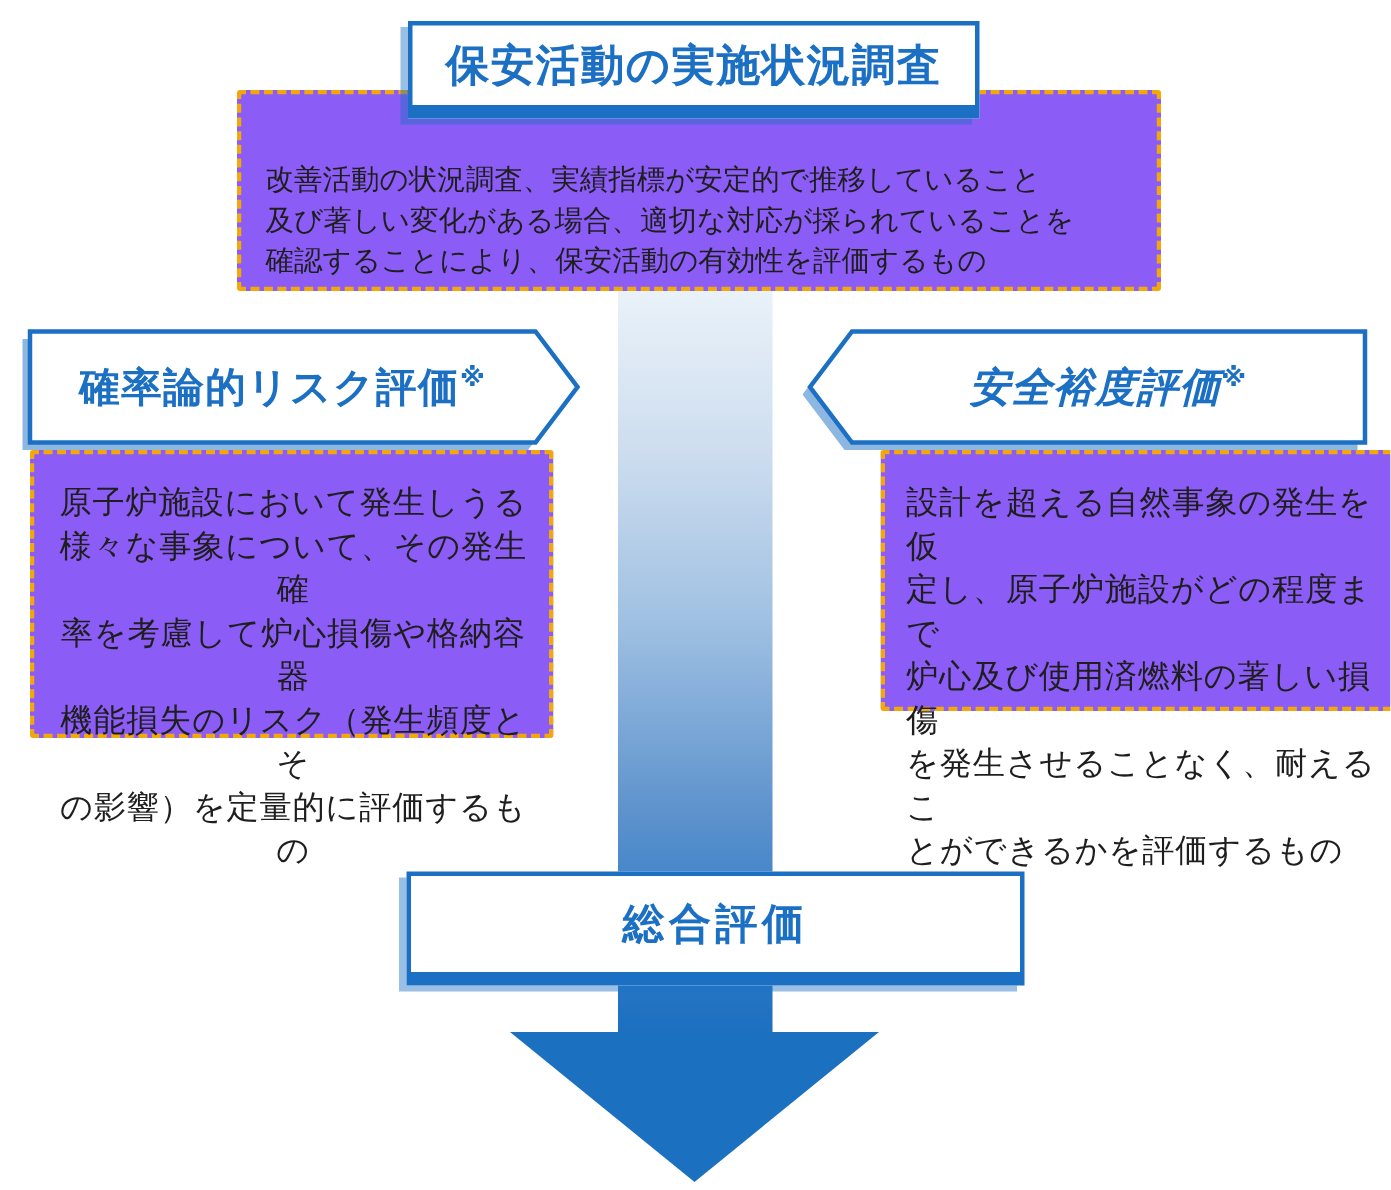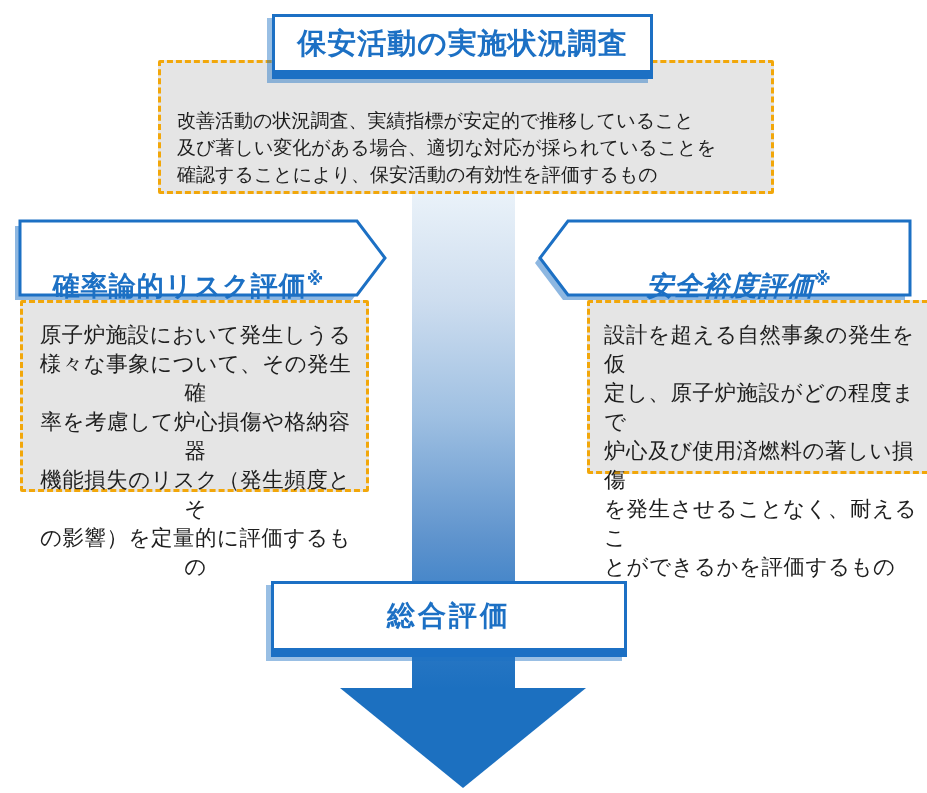--- a/index.html
+++ b/index.html
@@ -19,21 +19,21 @@
   .arrow-head {
     position:absolute; left:340px; top:688px; width:246px; height:100px;
     background:#1c70c0;
     clip-path:polygon(0 0, 100% 0, 50% 100%);
     z-index:0;
   }
 
   
   .note-box {
     position:absolute; box-sizing:border-box;
-    background:#e5e5e5; border:3px dashed #f2a70a; border-radius:2px;
+    background:#8b5cf6; border:3px dashed #f2a70a; border-radius:2px;
     z-index:1; color:#1e1e1e;
   }
   .note-box .note-text { white-space:pre-line; }
   .note-top { left:158px; top:60px; width:616px; height:134px;
     padding:42px 16px 10px 16px; font-size:19px; line-height:27px; }
   .note-left { left:20px; top:300px; width:349px; height:192px;
     padding:18px 12px 10px 14px; font-size:21.5px; line-height:29px; letter-spacing:0.5px;text-align:center; }
   .note-right { left:555px; top:300px; width:350px; height:174px;
     padding:18px 12px 10px 14px; font-size:21.5px; line-height:29px; letter-spacing:0.5px;margin-left:32px; }
   .note-top .note-text { margin-top:2px; }
@@ -41,30 +41,30 @@
   
   .title-box {
     position:absolute; box-sizing:border-box; background:#ffffff;
     border:3px solid #1c70c4; border-bottom-width:9px;
     box-shadow:-5px 4px 0 rgba(28,112,196,0.45);
     display:flex; align-items:center; justify-content:center;
     color:#1c70c4; font-weight:bold; z-index:2;
   }
   .title-top { left:272px; top:14px; width:381px; height:65px;
     font-size:29px; letter-spacing:1px; }
-  .title-bottom { left:271px; top:581px; width:356px; height:76px;
+  .title-bottom { left:271px; top:581px; width:412px; height:76px;
     font-size:28px; letter-spacing:3px;justify-content:center; }
 
   
   .pennant { position:absolute; width:382px; height:90px; z-index:2; }
   .pennant svg { position:absolute; left:0; top:0; }
   .pennant .pennant-label {
     position:absolute; top:5px; height:74px;
     display:flex; align-items:center; justify-content:center;
-    color:#1c70c4; font-weight:bold; font-size:27px; letter-spacing:1px;margin-top:28px;
+    color:#1c70c4; font-weight:bold; font-size:27px; letter-spacing:1px;
   }
   .pennant-left { left:13px; top:216px; }
   .pennant-left .pennant-label { left:7px; width:337px; }
   .pennant-right { left:533px; top:216px;font-style:italic; }
   .pennant-right .pennant-label { left:35px; width:342px; }
   .pennant .note-mark { font-size:17px; vertical-align:super; font-weight:bold; }
 
   
   .footnote {
     position:absolute; left:557px; top:503px; width:360px;

